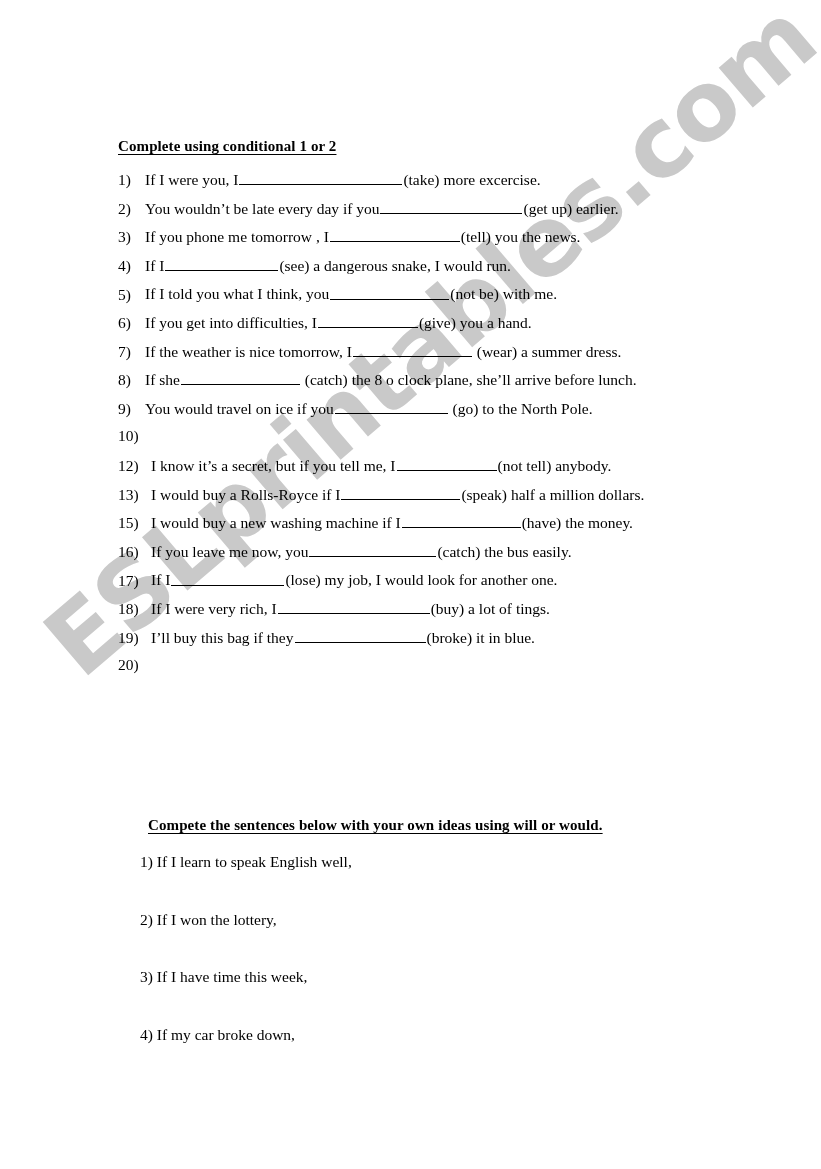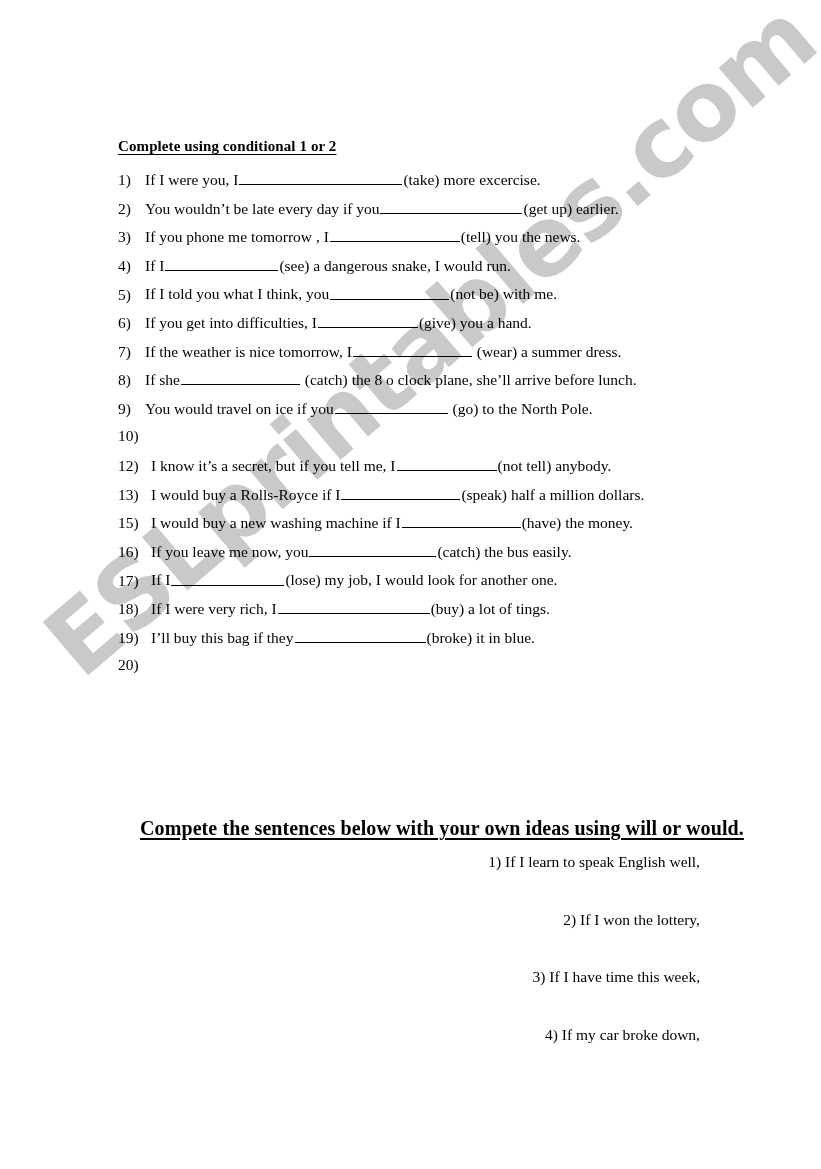--- a/index.html
+++ b/index.html
@@ -52,21 +52,21 @@
   .section-heading {
     position: absolute;
     font-weight: bold;
     font-size: 15px;
     text-decoration: underline;
     text-underline-offset: 3px;
     letter-spacing: 0.1px;
     white-space: nowrap;
   }
   #heading-1 { left: 118px; top: 138px; }
-  #heading-2 { left: 140px; top: 817px; font-size: 20px; }
+  #heading-2 { left: 148px; top: 817px; font-size: 15px; }
 
   #list-1 {
     position: absolute;
     left: 118px;
     top: 170px;
     width: 640px;
   }
   .q-row {
     display: flex;
     align-items: baseline;
@@ -88,21 +88,20 @@
     height: 0.92em;
     vertical-align: baseline;
     margin: 0 1px;
   }
 
   #list-2 {
     position: absolute;
     left: 140px;
     top: 853px;
     width: 560px;
-    text-align: right;
   }
   .q2-row {
     height: 57.5px;
     font-size: 15.5px;
     white-space: nowrap;
   }
   .q2-row .q2-text { display: inline; }
 </style>
 </head>
 <body>

